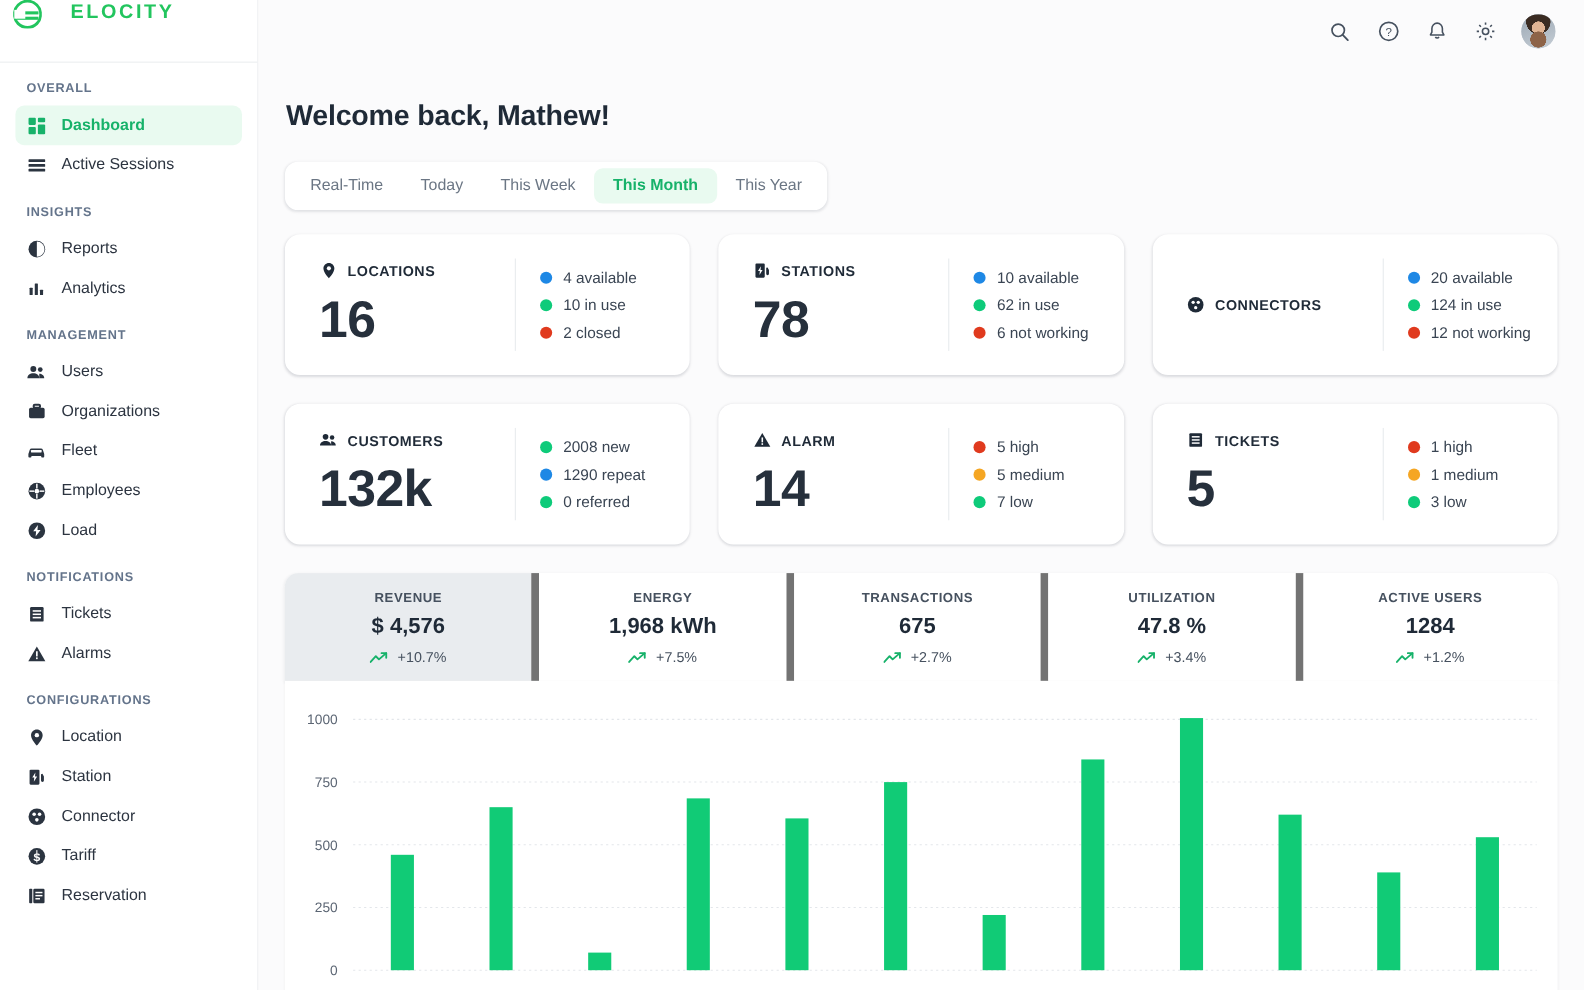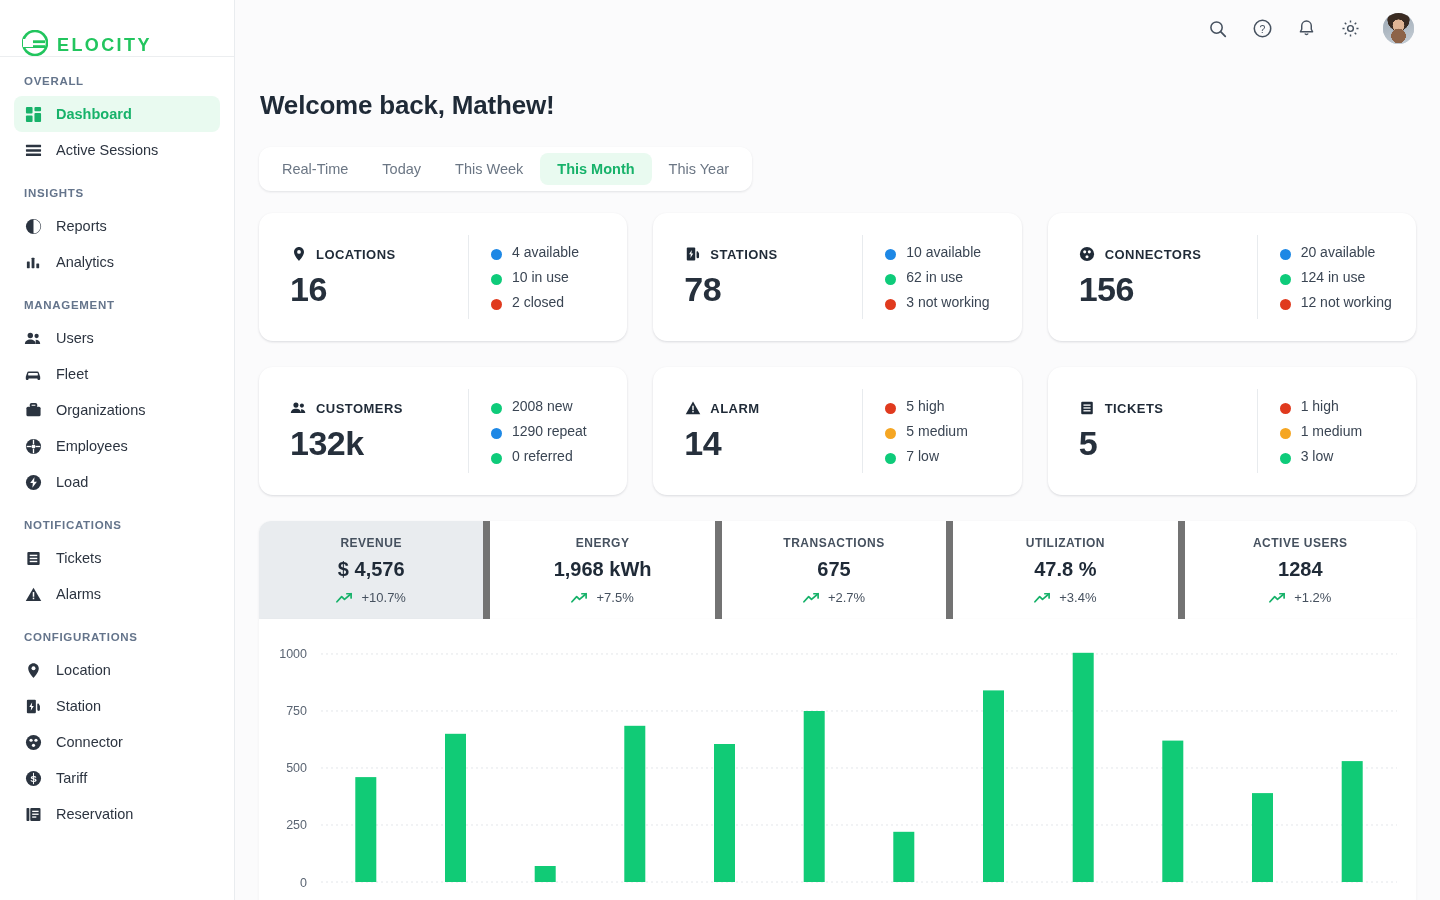--- a/index.html
+++ b/index.html
@@ -13,22 +13,22 @@
 
   
   .sidebar {
     width: 235px; height: 900px;
     background: #ffffff;
     border-right: 1px solid #e9ecef;
     flex: 0 0 235px;
     position: relative;
   }
   .logo-row {
-    height: 57px; display: flex; align-items: flex-end;
-    padding-left: 22px; gap: 9px;
+    height: 57px; display: flex; align-items: flex-start;
+    padding-left: 12px; gap: 26px;
     border-bottom: 1px solid #eceef0;
   }
   .logo-mark { width: 26px; height: 26px; flex: 0 0 26px; }
   .logo-text {
     font-size: 18px; font-weight: bold; letter-spacing: 2.4px;
     color: #22c55e;
   }
   .nav { padding-top: 18px; }
   .nav-section {
     font-size: 11.5px; font-weight: bold; letter-spacing: 0.7px;
@@ -100,26 +100,26 @@
   }
   .stat-left { width: 205px; flex: 0 0 205px; padding-left: 27px; }
   .stat-head { display: flex; align-items: center; gap: 9px; }
   .stat-head .ico { width: 17px; height: 17px; display:flex; align-items:center; justify-content:center; }
   .stat-head .ico svg { fill: #1f2a37; display:block; }
   .stat-label {
     font-size: 13px; font-weight: bold; letter-spacing: 0.45px;
     color: #1f2a37; text-transform: uppercase;
   }
   .stat-value {
-    font-size: 34px; font-weight: bold; color: #26303c;
+    font-size: 47px; font-weight: bold; color: #26303c;
     margin-top: 7px; letter-spacing: -0.5px;
   }
   .stat-div { width: 1px; height: 84px; background: #e8ebee; flex: 0 0 1px; }
   .stat-legend { padding-left: 22px; display: flex; flex-direction: column; gap: 9px; }
-  .legend-row { display: flex; align-items: flex-end; gap: 10px; font-size: 14px; color: #3a4553; }
+  .legend-row { display: flex; align-items: center; gap: 10px; font-size: 14px; color: #3a4553; }
   .dot { width: 11px; height: 11px; border-radius: 50%; flex: 0 0 11px; }
 
   
   .kpi-strip {
     margin-top: 26px; display: grid; grid-template-columns: repeat(5, 1fr);
     background: #ffffff; border-radius: 12px 12px 0 0; overflow: hidden;
     box-shadow: 0 1px 3px rgba(16,24,40,0.07);
   }
   .kpi {
     padding: 15px 8px 14px; text-align: center; cursor: pointer;
@@ -216,35 +216,35 @@
               <circle cx="7" cy="5.6" r="3"></circle>
               <circle cx="14" cy="6.2" r="2.4"></circle>
               <path d="M1 15c0-3.3 2.7-5 6-5s6 1.7 6 5z"></path>
               <path d="M13 10.4c2.6.1 5 1.6 5 4.6h-5z"></path>
             </svg>
         </span>
         <span>Users</span>
       </div>
       <div class="nav-item">
         <span class="ico">
+          <svg viewBox="0 0 18 18" width="17" height="17">
+              <rect x="6" y="2" width="6" height="3" rx="1" fill="none" stroke="#2b3440" stroke-width="2"></rect>
+              <rect x="1.5" y="5" width="15" height="10" rx="1.6"></rect>
+            </svg>
+        </span>
+        <span>Organizations</span>
+      </div>
+      <div class="nav-item">
+        <span class="ico">
           <svg viewBox="0 0 20 18" width="18" height="17">
               <path d="M2 11.5 L3.4 7.2 A2 2 0 0 1 5.3 5.8 h9.4 a2 2 0 0 1 1.9 1.4 L18 11.5 v2.6 a.9.9 0 0 1-.9.9 h-1.3 a.9.9 0 0 1-.9-.9 v-.7 H5.1 v.7 a.9.9 0 0 1-.9.9 H2.9 a.9.9 0 0 1-.9-.9 z"></path>
               <rect x="4.6" y="7.4" width="10.8" height="2.6" fill="#ffffff" rx="0.5"></rect>
             </svg>
         </span>
         <span>Fleet</span>
-      </div>
-      <div class="nav-item">
-        <span class="ico">
-          <svg viewBox="0 0 18 18" width="17" height="17">
-              <rect x="6" y="2" width="6" height="3" rx="1" fill="none" stroke="#2b3440" stroke-width="2"></rect>
-              <rect x="1.5" y="5" width="15" height="10" rx="1.6"></rect>
-            </svg>
-        </span>
-        <span>Organizations</span>
       </div>
       <div class="nav-item">
         <span class="ico">
           <svg viewBox="0 0 18 18" width="17" height="17">
               <circle cx="9" cy="9" r="8"></circle>
               <circle cx="9" cy="9" r="2.2" fill="#ffffff"></circle>
               <rect x="8.3" y="1.8" width="1.4" height="4.6" fill="#ffffff"></rect>
               <rect x="8.3" y="11.6" width="1.4" height="4.6" fill="#ffffff"></rect>
               <rect x="1.8" y="8.3" width="4.6" height="1.4" fill="#ffffff"></rect>
               <rect x="11.6" y="8.3" width="4.6" height="1.4" fill="#ffffff"></rect>
@@ -441,39 +441,38 @@
             <div class="legend-row">
                 <span class="dot" style="background:#1e88e5"></span>
                 <span>10 available</span>
               </div>
             <div class="legend-row">
                 <span class="dot" style="background:#0ecb7a"></span>
                 <span>62 in use</span>
               </div>
             <div class="legend-row">
                 <span class="dot" style="background:#e03a1e"></span>
-                <span>3 not working</span>
+                <span>6 not working</span>
               </div>
           </div>
         </div>
 
         <div class="stat-card">
           <div class="stat-left">
             <div class="stat-head">
               <span class="ico">
                 <svg viewBox="0 0 18 18" width="16" height="16">
                     <circle cx="9" cy="9" r="8"></circle>
                     <circle cx="6.4" cy="6.6" r="1.7" fill="#ffffff"></circle>
                     <circle cx="11.6" cy="6.6" r="1.7" fill="#ffffff"></circle>
                     <circle cx="9" cy="12" r="1.7" fill="#ffffff"></circle>
                   </svg>
               </span>
               <span class="stat-label">CONNECTORS</span>
             </div>
-            <div class="stat-value">156</div>
           </div>
           <div class="stat-div"></div>
           <div class="stat-legend">
             <div class="legend-row">
                 <span class="dot" style="background:#1e88e5"></span>
                 <span>20 available</span>
               </div>
             <div class="legend-row">
                 <span class="dot" style="background:#0ecb7a"></span>
                 <span>124 in use</span>

